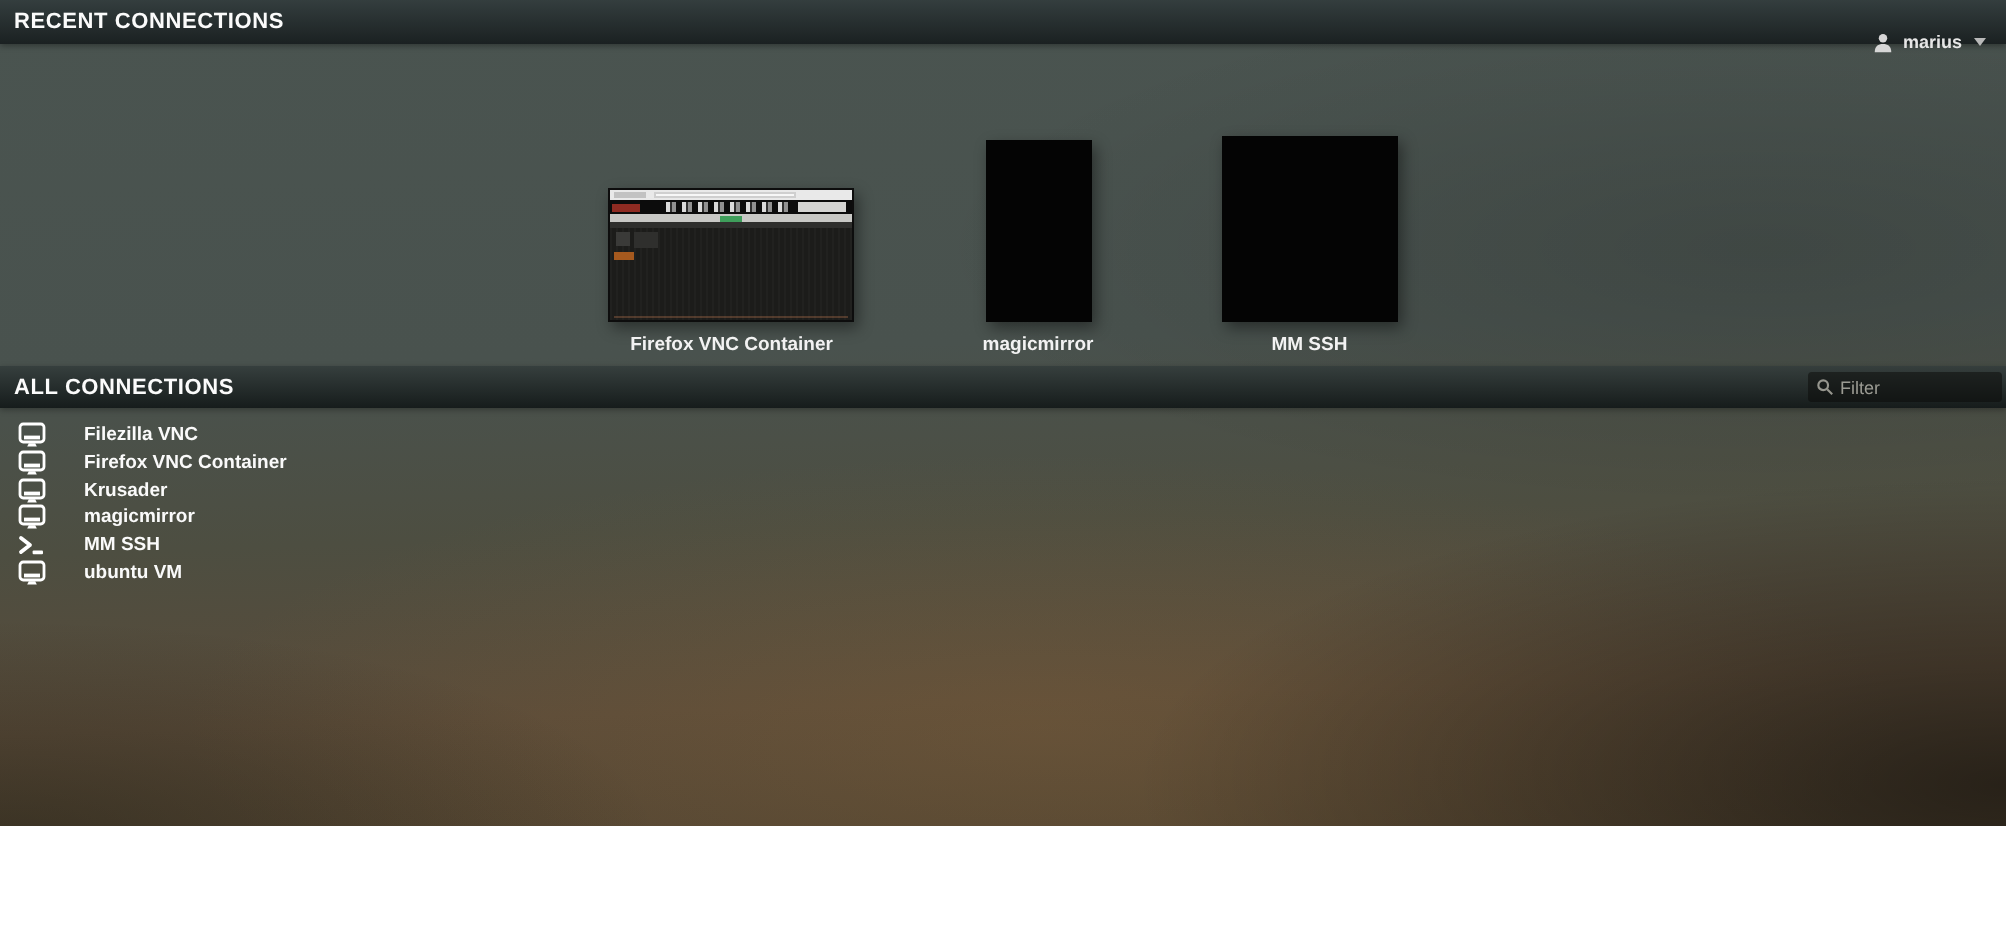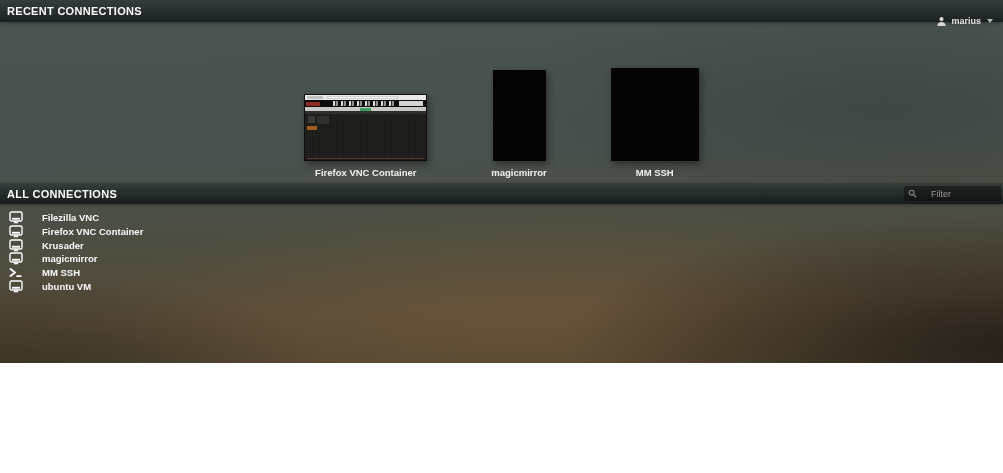--- a/index.html
+++ b/index.html
@@ -1,20 +1,20 @@
 <!DOCTYPE html>
 <html><head>
 <meta charset="utf-8">
 <style>
   * { margin:0; padding:0; box-sizing:border-box; }
   html,body { width:1003px; height:473px; overflow:hidden; }
   body { font-family:"Liberation Sans","DejaVu Sans",sans-serif; }
 
   .app {
-    position:relative; width:1003px; height:363px; overflow:hidden;
+    position:relative; width:1003px; height:413px; overflow:hidden;
     background:
       radial-gradient(ellipse 70% 60% at 100% 95%, rgba(0,0,0,0.52), transparent 62%),
       radial-gradient(ellipse 55% 45% at 0% 102%, rgba(14,16,8,0.38), transparent 60%),
       radial-gradient(ellipse 65% 50% at 52% 88%, rgba(140,104,58,0.28), transparent 66%),
       radial-gradient(ellipse 60% 45% at 88% 30%, rgba(0,0,0,0.14), transparent 70%),
       linear-gradient(178deg, #4a5450 0%, #49524e 42%, #4d4e41 62%, #5a4b39 82%, #514431 100%);
   }
 
   
   .topbar {
@@ -80,21 +80,21 @@
   .allbar {
     position:absolute; top:183px; left:0; right:0; height:21px;
     display:flex; align-items:center; padding:0 2px 0 7px;
     background:linear-gradient(rgba(52,61,60,0.90), rgba(18,24,24,0.93));
     box-shadow:0 1px 3px rgba(0,0,0,0.30);
     z-index:5;
     justify-content:center;
   }
   .filter-box {
     margin-left:auto; width:97px; height:15px;
-    display:flex; align-items:center; gap:14px; padding:0 4px;
+    display:flex; align-items:center; gap:3px; padding:0 4px;
     background:rgba(10,10,8,0.50); border-radius:2px;
   }
   .filter-box input {
     flex:1; min-width:0; background:transparent; border:none; outline:none;
     color:#ddddd8; font-size:9px; font-family:"Liberation Sans",sans-serif;
   }
   .filter-box input::placeholder { color:#9b9b93; }
 
   
   .conn-list { position:absolute; top:211px; left:0; right:0; list-style:none; z-index:4; }

